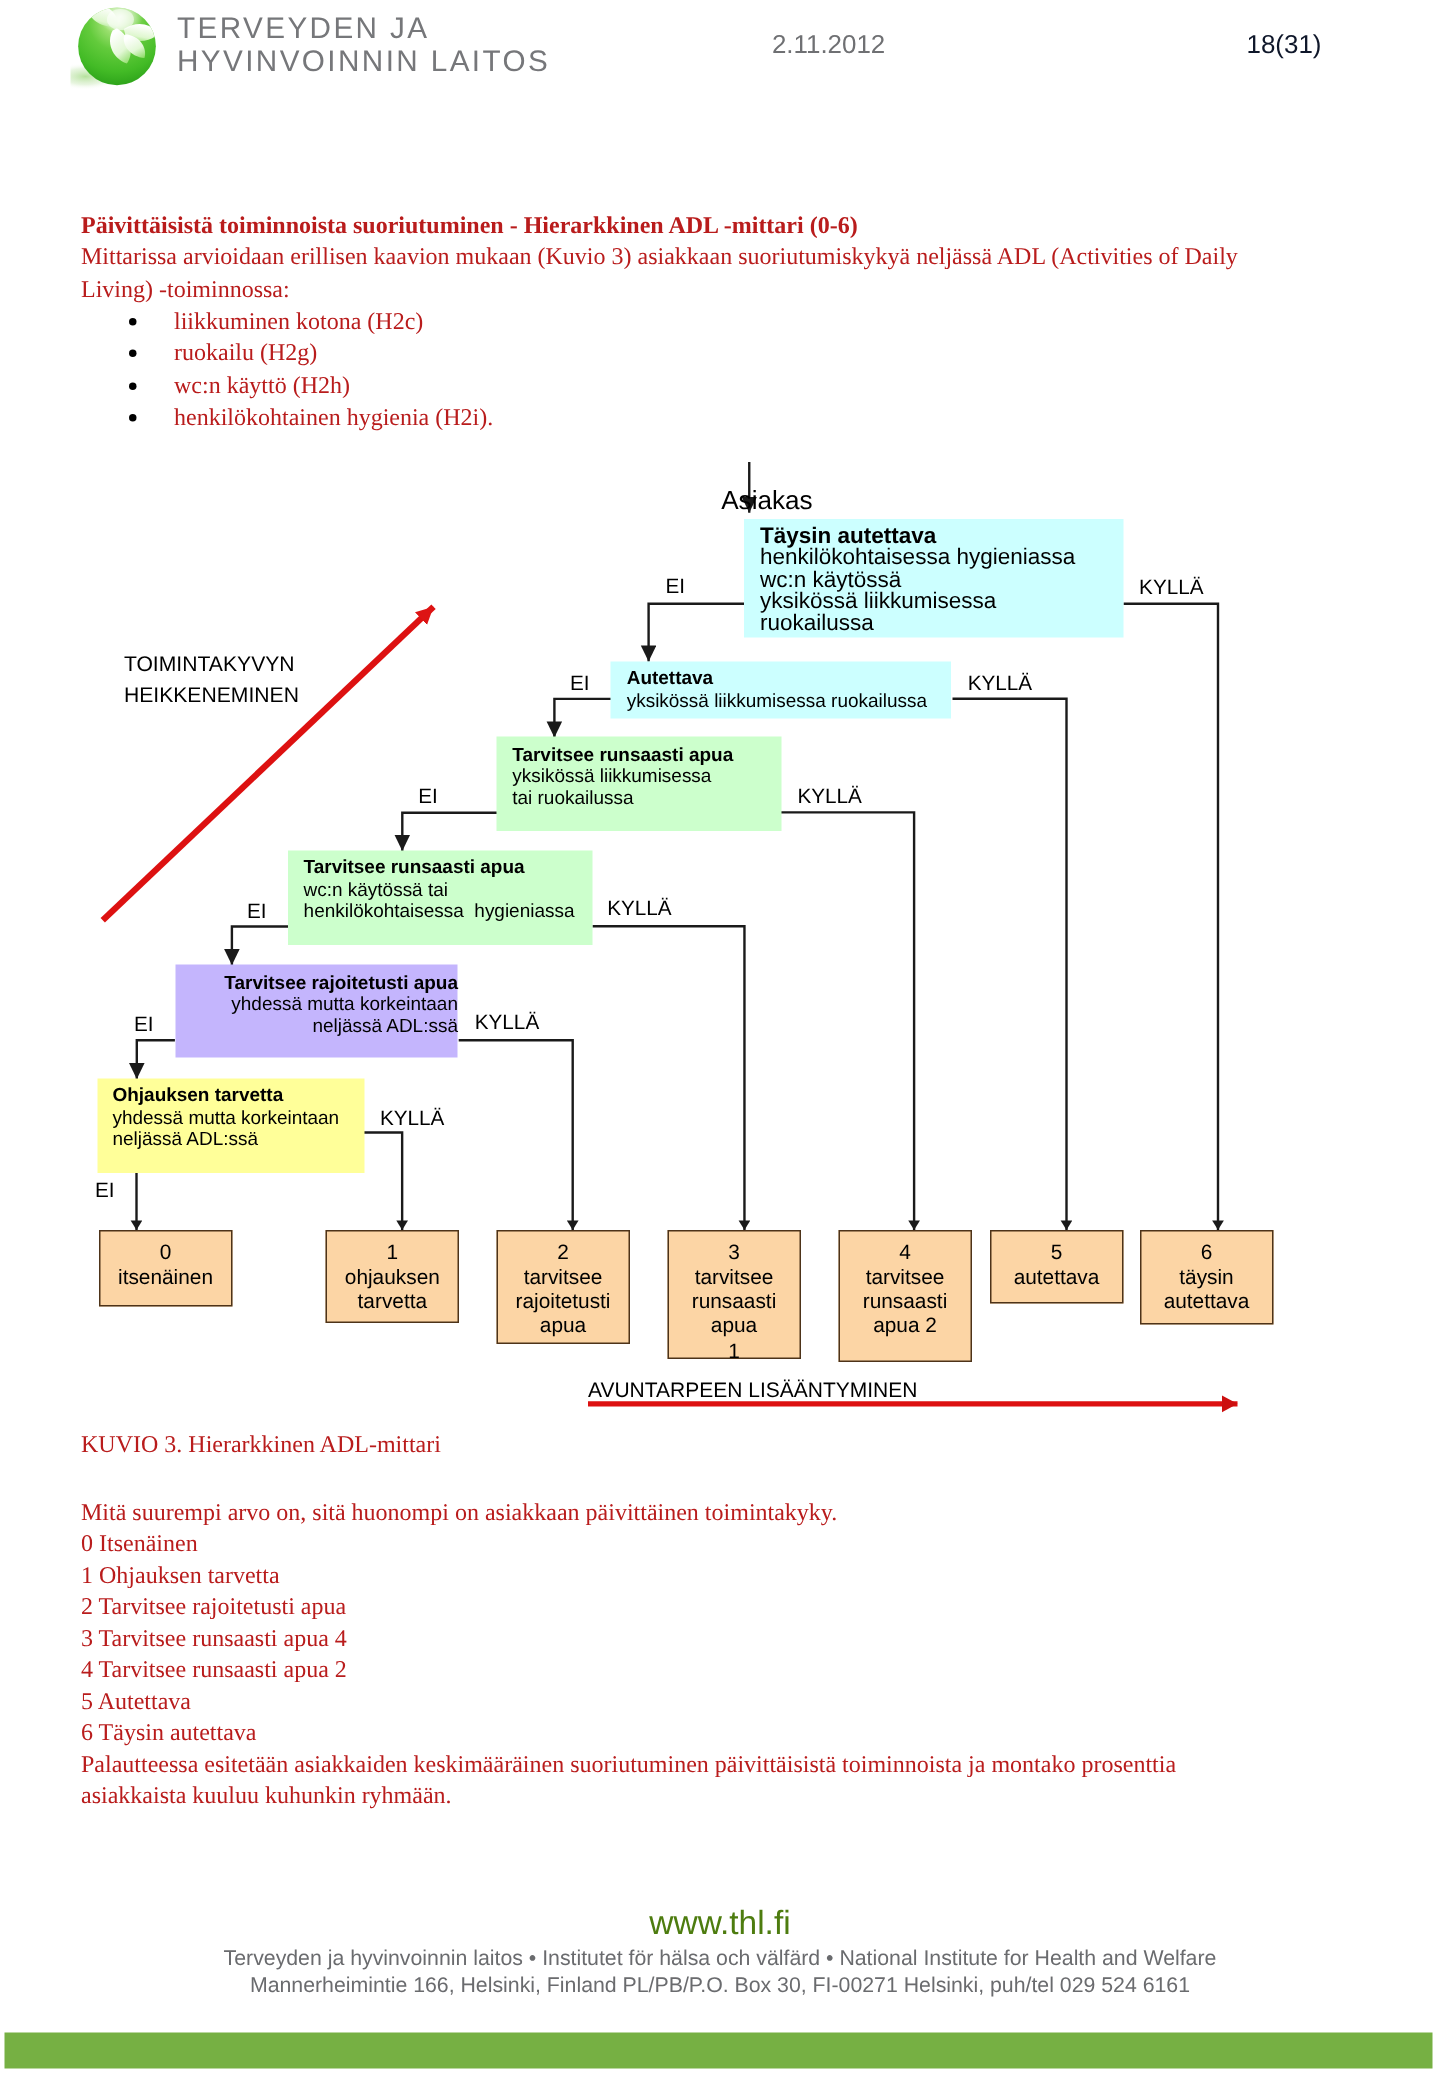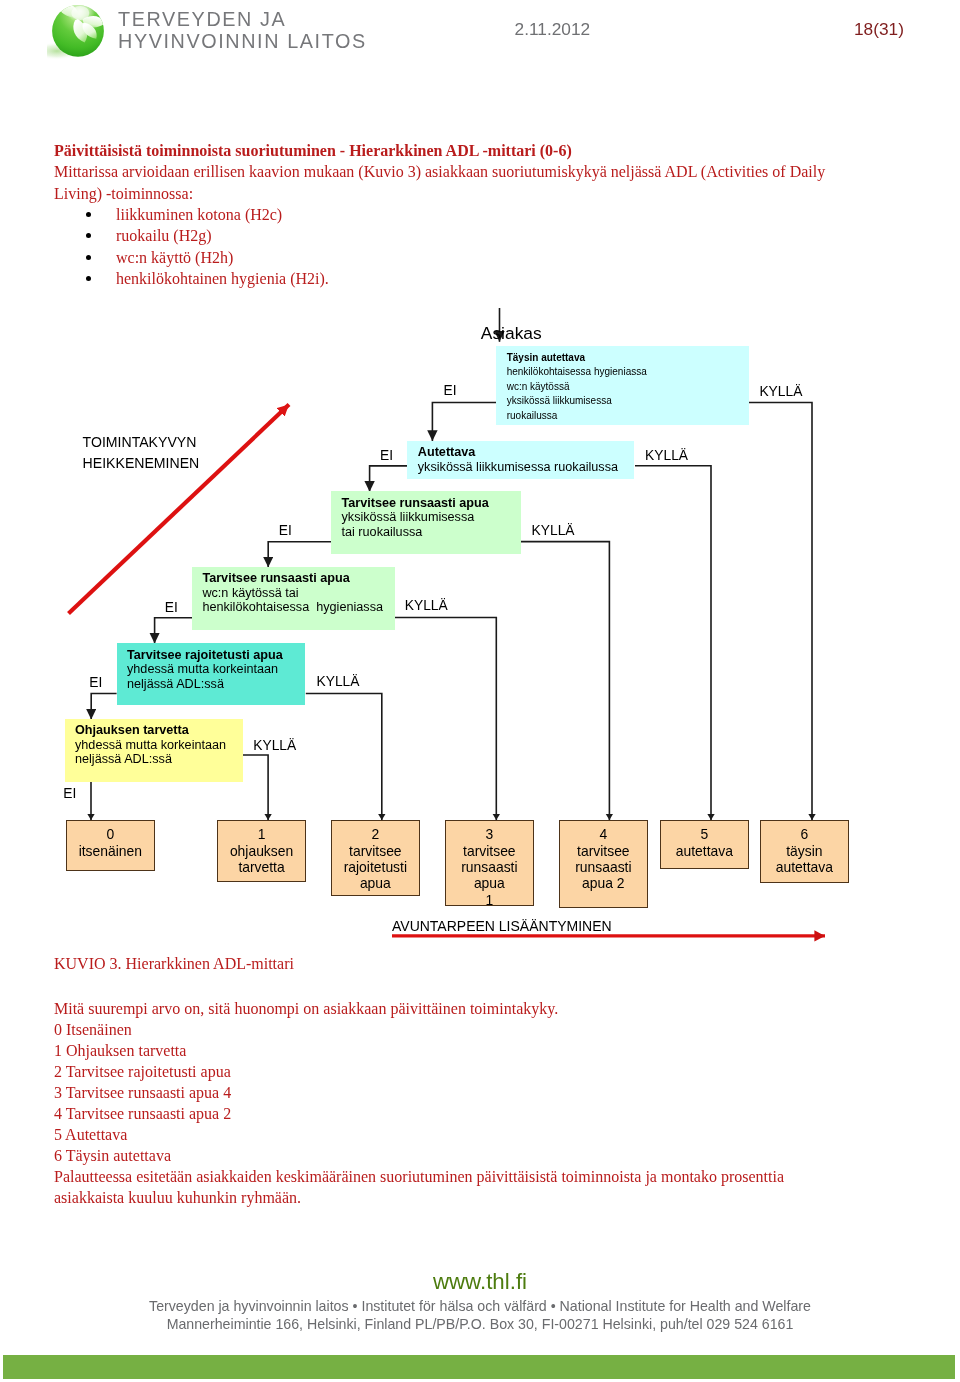--- a/index.html
+++ b/index.html
@@ -6,21 +6,21 @@
   body{width:960px;height:1382px;background:#ffffff;
        font-family:"Liberation Sans",sans-serif;color:#000;overflow:hidden;}
   .page{position:relative;width:960px;height:1382px;}
   .abs{position:absolute;}
 
   
   #logo-wrap{left:47px;top:0px;width:400px;height:64px;}
   #logo-text{position:absolute;left:71px;top:9.2px;color:#76777a;
        font-size:19.8px;letter-spacing:1.6px;line-height:21.9px;white-space:nowrap;}
   #hdr-date{left:514.6px;top:19.7px;font-size:17.3px;line-height:19px;color:#6f7073;}
-  #hdr-page{left:854px;top:19.7px;font-size:17.3px;line-height:19px;color:#7f1d1d;}
+  #hdr-page{left:831px;top:19.7px;font-size:17.3px;line-height:19px;color:#0f172a;}
 
   
   .body-text{font-size:16px;line-height:21.35px;color:#b91c1c;white-space:nowrap;font-family:Liberation Serif, serif;}
   #intro{left:54px;top:140px;}
   #intro .b{font-weight:bold;}
   .bullet-row{position:relative;height:21.35px;}
   .bullet-dot{position:absolute;left:32px;top:8px;width:5px;height:5px;
        border-radius:50%;background:#000;}
   .bullet-label{position:absolute;left:62px;top:0px;}
 
@@ -149,25 +149,25 @@
           <path d="M395.0,617.5 L496.3,617.5 L496.3,820.0" marker-end="url(#ah)"></path>
           <path d="M305.8,693.5 L381.8,693.5 L381.8,820.0" marker-end="url(#ah)"></path>
           <path d="M241.9,755.0 L268.1,755.0 L268.1,820.0" marker-end="url(#ah)"></path>
         </g>
       <g id="red-arrows" stroke="#dd1111" fill="none">
           <path d="M68.5,613.5 L289,404.5" stroke-width="4.2" marker-end="url(#rah2)"></path>
           <path d="M392,935.9 L825,935.9" stroke-width="3.4" marker-end="url(#rah)"></path>
         </g>
     </svg>
     <div id="boxes">
-        <div class="dbox" style="left: 496.2px; top: 346.3px; width: 252.8px; height: 79px; background: rgb(204, 255, 255); font-size: 10px; line-height: 14.5px; padding: 4.5px 0px 0px 10.5px;"><div class="t1">Täysin autettava</div><div>henkilökohtaisessa hygieniassa</div><div>wc:n käytössä</div><div>yksikössä liikkumisessa</div><div>ruokailussa</div></div>
+        <div class="dbox" style="left: 496.2px; top: 346.3px; width: 252.8px; height: 79px; background: rgb(204, 255, 255); font-size: 15px; line-height: 14.5px; padding: 4.5px 0px 0px 10.5px;"><div class="t1">Täysin autettava</div><div>henkilökohtaisessa hygieniassa</div><div>wc:n käytössä</div><div>yksikössä liikkumisessa</div><div>ruokailussa</div></div>
         <div class="dbox" style="left: 407.3px; top: 440.6px; width: 227px; height: 38.8px; background: rgb(204, 255, 255); font-size: 12.65px; line-height: 14.5px; padding: 4.5px 0px 0px 10.5px;"><div class="t1">Autettava</div><div>yksikössä liikkumisessa ruokailussa</div></div>
         <div class="dbox" style="left: 331px; top: 491px; width: 189.5px; height: 62.5px; background: rgb(204, 255, 204); font-size: 12.65px; line-height: 14.5px; padding: 4.5px 0px 0px 10.5px;"><div class="t1">Tarvitsee runsaasti apua</div><div>yksikössä liikkumisessa</div><div>tai ruokailussa</div></div>
         <div class="dbox" style="left: 191.9px; top: 566.9px; width: 203.1px; height: 63.1px; background: rgb(204, 255, 204); font-size: 12.65px; line-height: 14.5px; padding: 4.5px 0px 0px 10.5px;"><div class="t1">Tarvitsee runsaasti apua</div><div>wc:n käytössä tai</div><div>henkilökohtaisessa  hygieniassa</div></div>
-        <div class="dbox" style="left: 116.5px; top: 643.1px; width: 188.8px; height: 61.9px; background: #5eead4; font-size: 12.65px; line-height: 14.5px; padding: 4.5px 0px 0px 10.5px;"><div class="t1">Tarvitsee rajoitetusti apua</div><div>yhdessä mutta korkeintaan</div><div>neljässä ADL:ssä</div></div>
+        <div class="dbox" style="left: 116.5px; top: 643.1px; width: 188.8px; height: 61.9px; background: #c4b5fd; font-size: 12.65px; line-height: 14.5px; padding: 4.5px 0px 0px 10.5px; text-align: right;"><div class="t1">Tarvitsee rajoitetusti apua</div><div>yhdessä mutta korkeintaan</div><div>neljässä ADL:ssä</div></div>
         <div class="dbox" style="left: 64.5px; top: 718.9px; width: 178.1px; height: 63.6px; background: rgb(255, 255, 153); font-size: 12.65px; line-height: 14.5px; padding: 4.5px 0px 0px 10.5px;"><div class="t1">Ohjauksen tarvetta</div><div>yhdessä mutta korkeintaan</div><div>neljässä ADL:ssä</div></div>
         <div class="dbox obox" style="left: 65.8px; top: 819.8px; width: 89.1px; height: 50.8px; background: rgb(252, 213, 165); border: 1.1px solid rgb(77, 51, 25); font-size: 13.9px; line-height: 16.4px; text-align: center; padding-top: 5.3px;"><div>0</div><div>itsenäinen</div></div>
         <div class="dbox obox" style="left: 217px; top: 819.8px; width: 89.1px; height: 62px; background: rgb(252, 213, 165); border: 1.1px solid rgb(77, 51, 25); font-size: 13.9px; line-height: 16.4px; text-align: center; padding-top: 5.3px;"><div>1</div><div>ohjauksen</div><div>tarvetta</div></div>
         <div class="dbox obox" style="left: 330.8px; top: 819.8px; width: 89.1px; height: 76px; background: rgb(252, 213, 165); border: 1.1px solid rgb(77, 51, 25); font-size: 13.9px; line-height: 16.4px; text-align: center; padding-top: 5.3px;"><div>2</div><div>tarvitsee</div><div>rajoitetusti</div><div>apua</div></div>
         <div class="dbox obox" style="left: 444.8px; top: 819.8px; width: 89.1px; height: 86px; background: rgb(252, 213, 165); border: 1.1px solid rgb(77, 51, 25); font-size: 13.9px; line-height: 16.4px; text-align: center; padding-top: 5.3px;"><div>3</div><div>tarvitsee</div><div>runsaasti</div><div>apua</div><div>1</div></div>
         <div class="dbox obox" style="left: 558.8px; top: 819.8px; width: 89.1px; height: 88px; background: rgb(252, 213, 165); border: 1.1px solid rgb(77, 51, 25); font-size: 13.9px; line-height: 16.4px; text-align: center; padding-top: 5.3px;"><div>4</div><div>tarvitsee</div><div>runsaasti</div><div>apua 2</div></div>
         <div class="dbox obox" style="left: 659.8px; top: 819.8px; width: 89.1px; height: 49px; background: rgb(252, 213, 165); border: 1.1px solid rgb(77, 51, 25); font-size: 13.9px; line-height: 16.4px; text-align: center; padding-top: 5.3px;"><div>5</div><div>autettava</div></div>
         <div class="dbox obox" style="left: 759.8px; top: 819.8px; width: 89.1px; height: 63px; background: rgb(252, 213, 165); border: 1.1px solid rgb(77, 51, 25); font-size: 13.9px; line-height: 16.4px; text-align: center; padding-top: 5.3px;"><div>6</div><div>täysin</div><div>autettava</div></div>
       </div>
     <div id="dlabels">

